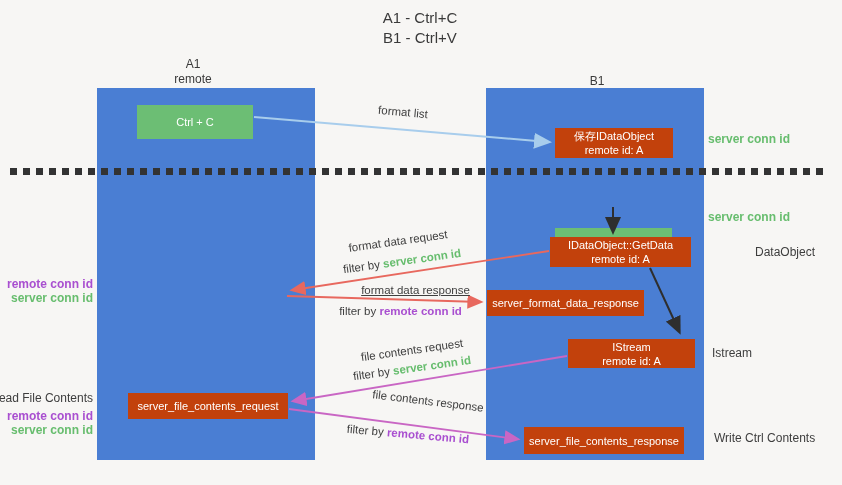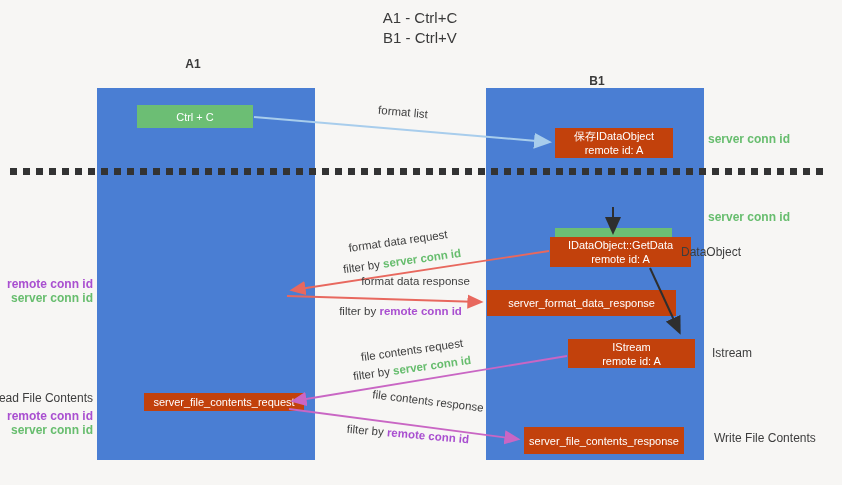--- a/index.html
+++ b/index.html
@@ -2,21 +2,21 @@
 <html><head>
 <meta charset="utf-8">
 <style>
   html,body{margin:0;padding:0;background:#f7f6f4;}
   .stage{
     position:relative;width:842px;height:485px;overflow:hidden;
     font-family:"Liberation Sans",sans-serif;color:#3d3d3d;background:#f7f6f4;
   }
   .abs{position:absolute;}
   .title{left:300px;top:8px;width:240px;text-align:center;font-size:15px;line-height:20px;color:#3a3a3a;}
-  .lane-header{width:120px;text-align:center;font-size:12px;line-height:15px;color:#3a3a3a;font-weight:bold;}
+  .lane-header{width:120px;text-align:center;font-size:12px;line-height:15px;color:#3a3a3a;}
   .lane{top:88px;width:218px;height:372px;background:#4a7ed3;z-index:1;}
   .dotted{left:10px;top:168px;width:814px;height:7px;z-index:2;
     background:repeating-linear-gradient(90deg,#333 0 7px,transparent 7px 13px);}
   .node{display:flex;flex-direction:column;align-items:center;justify-content:center;
     color:#fff;font-size:11px;line-height:14px;text-align:center;z-index:3;}
   .green{background:#6cbe74;}
   .orange{background:#c2410c;}
   .arrows{left:0;top:0;z-index:4;pointer-events:none;}
   .mlabel{font-size:11.5px;color:#3f3f3f;text-align:center;z-index:5;white-space:nowrap;}
   .side{font-size:12px;z-index:5;white-space:nowrap;}
@@ -29,60 +29,61 @@
 
 <div class="stage">
 
   <div class="abs title">
     <div>A1 - Ctrl+C</div>
     <div>B1 - Ctrl+V</div>
   </div>
 
   <div class="abs lane-header" style="left:133px;top:57px;">
     <div>A1</div>
+    <div>remote</div>
   </div>
   <div class="abs lane-header" style="left:537px;top:74px;">
     <div>B1</div>
     <div>connection</div>
   </div>
 
   <div class="abs lane" style="left:97px;"></div>
   <div class="abs lane" style="left:486px;"></div>
 
   <div class="abs dotted"></div>
 
-  <div class="abs node green" style="left:137px;top:105px;width:116px;height:23px;">
+  <div class="abs node green" style="left:137px;top:105px;width:116px;height:34px;">
     <span>Ctrl + C</span>
   </div>
 
   <div class="abs node orange" style="left:555px;top:128px;width:118px;height:30px;">
     <span>保存IDataObject</span>
     <span>remote id: A</span>
   </div>
 
   <div class="abs node green" style="left:555px;top:180px;width:117px;height:26px;margin-top:48px;">
     <span>Ctrl + V</span>
   </div>
 
   <div class="abs node orange" style="left:550px;top:237px;width:141px;height:30px;">
     <span>IDataObject::GetData</span>
     <span>remote id: A</span>
   </div>
 
 
-  <div class="abs node orange" style="left:487px;top:290px;width:189px;height:26px;">
+  <div class="abs node orange" style="left:487px;top:290px;width:157px;height:26px;">
     <span>server_format_data_response</span>
   </div>
 
   <div class="abs node orange" style="left:568px;top:339px;width:127px;height:29px;">
     <span>IStream</span>
     <span>remote id: A</span>
   </div>
 
-  <div class="abs node orange" style="left:144px;top:393px;width:160px;height:18px;">
+  <div class="abs node orange" style="left:128px;top:393px;width:160px;height:26px;">
     <span>server_file_contents_request</span>
   </div>
 
   <div class="abs node orange" style="left:524px;top:427px;width:160px;height:27px;">
     <span>server_file_contents_response</span>
   </div>
 
   <svg class="abs arrows" width="842" height="485">
     <defs>
       <marker id="m-blue" markerWidth="9" markerHeight="8" refX="7" refY="4" orient="auto">
@@ -108,43 +109,43 @@
   </svg>
 
   <div class="abs mlabel" style="left:358px;top:106px;width:90px;transform:rotate(5deg);">format list</div>
 
   <div class="abs mlabel" style="left:328px;top:235px;width:140px;transform:rotate(-8deg);">format data request</div>
   <div class="abs mlabel" style="left:322px;top:255px;width:160px;transform:rotate(-8deg);">
     <span>filter by</span>
     <span class="bold-green">server conn id</span>
   </div>
 
-  <div class="abs mlabel" style="left:358px;top:275px;width:115px;">format data response</div>
+  <div class="abs mlabel" style="left:358px;top:284px;width:115px;text-decoration:underline;">format data response</div>
   <div class="abs mlabel" style="left:338px;top:305px;width:125px;">
     <span>filter by</span>
     <span class="bold-purple">remote conn id</span>
   </div>
 
   <div class="abs mlabel" style="left:342px;top:344px;width:140px;transform:rotate(-8deg);">file contents request</div>
   <div class="abs mlabel" style="left:332px;top:362px;width:160px;transform:rotate(-8deg);">
     <span>filter by</span>
     <span class="bold-green">server conn id</span>
   </div>
 
   <div class="abs mlabel" style="left:358px;top:395px;width:140px;transform:rotate(7deg);">file contents response</div>
   <div class="abs mlabel" style="left:328px;top:428px;width:160px;transform:rotate(5deg);">
     <span>filter by</span>
     <span class="bold-purple">remote conn id</span>
   </div>
 
   <div class="abs side bold-green" style="left:708px;top:132px;">server conn id</div>
   <div class="abs side bold-green" style="left:708px;top:210px;">server conn id</div>
-  <div class="abs side" style="left:681px;top:245px;">DataObject</div>
+  <div class="abs side" style="left:755px;top:245px;">DataObject</div>
   <div class="abs side" style="left:712px;top:346px;">Istream</div>
-  <div class="abs side" style="left:714px;top:431px;">Write File Contents</div>
+  <div class="abs side" style="left:714px;top:431px;">Write Ctrl Contents</div>
 
   <div class="abs side bold-purple r-align" style="left:-37px;top:277px;">remote conn id</div>
   <div class="abs side bold-green r-align" style="left:-37px;top:291px;">server conn id</div>
   <div class="abs side r-align" style="left:-37px;top:391px;">Read File Contents</div>
   <div class="abs side bold-purple r-align" style="left:-37px;top:409px;">remote conn id</div>
   <div class="abs side bold-green r-align" style="left:-37px;top:423px;">server conn id</div>
 
 </div>
 
 </body></html>

